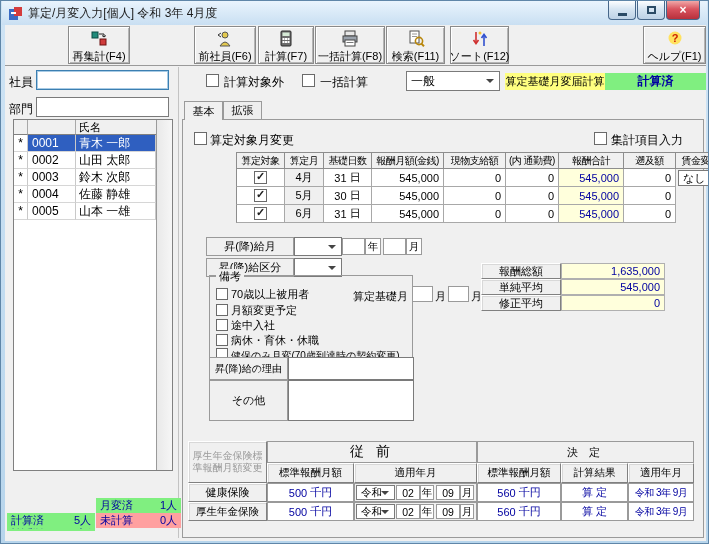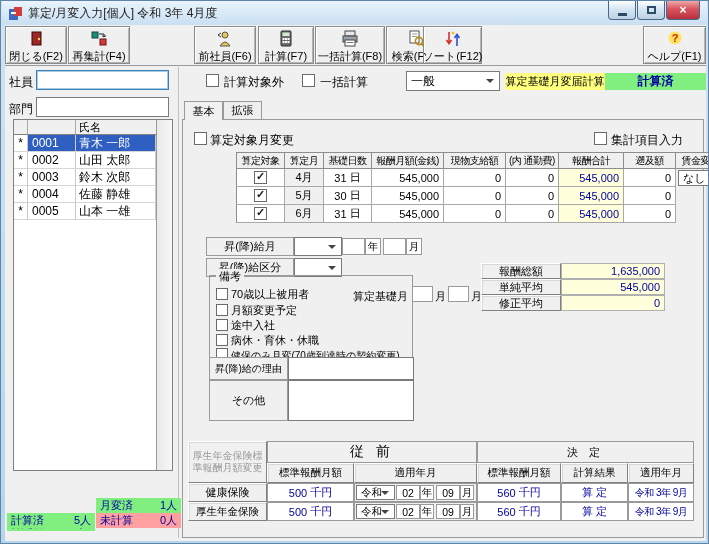--- a/index.html
+++ b/index.html
@@ -101,27 +101,20 @@
   <div class="winbtn max" style="right:43px;">
       <span class="max-glyph"></span>
     </div>
   <div class="winbtn close" style="right:8px;">
       <span>×</span>
     </div>
 
   <div class="client">
 
     <div class="toolbar">
-      <div class="tbtn" style="left:0;width:62px;">
-        <svg width="20" height="20">
-            <rect x="6" y="3" width="9" height="13" fill="#9b2727" stroke="#3a0808"></rect>
-            <circle cx="13" cy="10" r="1.2" fill="#ffd24a"></circle>
-          </svg>
-        <span class="tlabel">閉じる(F2)</span>
-      </div>
       <div class="tbtn" style="left:63px;width:62px;">
         <svg width="20" height="20">
             <rect x="3" y="3" width="6" height="6" fill="#1f8a7a" stroke="#0c4a42"></rect>
             <rect x="11" y="10" width="6" height="6" fill="#cf3b3b" stroke="#6e1212"></rect>
             <path d="M10 5 h5 v3" fill="none" stroke="#222"></path>
             <path d="M15 8 l-2 -1.5 M15 8 l2 -1.5" stroke="#222" fill="none"></path>
           </svg>
         <span class="tlabel">再集計(F4)</span>
       </div>
       <div class="tbtn" style="left:189px;width:62px;">
@@ -159,21 +152,21 @@
       <div class="tbtn" style="left:381px;width:59px;">
         <svg width="20" height="20">
             <rect x="4" y="2" width="9" height="12" fill="#fff" stroke="#555"></rect>
             <line x1="6" y1="5" x2="11" y2="5" stroke="#999"></line>
             <line x1="6" y1="7.5" x2="11" y2="7.5" stroke="#999"></line>
             <circle cx="13" cy="12" r="3.6" fill="none" stroke="#b8860b" stroke-width="1.6"></circle>
             <line x1="15.4" y1="14.6" x2="18" y2="17.2" stroke="#b8860b" stroke-width="2"></line>
           </svg>
         <span class="tlabel">検索(F11)</span>
       </div>
-      <div class="tbtn" style="left:418px;width:59px;">
+      <div class="tbtn" style="left:445px;width:59px;">
         <svg width="20" height="20">
             <path d="M6 3 v11" stroke="#cf3030" stroke-width="1.6" fill="none"></path>
             <path d="M3.5 11 l2.5 3.5 2.5 -3.5" fill="none" stroke="#cf3030" stroke-width="1.6"></path>
             <path d="M14 17 V6" stroke="#3050cf" stroke-width="1.6" fill="none"></path>
             <path d="M11.5 9 l2.5 -3.5 2.5 3.5" fill="none" stroke="#3050cf" stroke-width="1.6"></path>
             <circle cx="10" cy="4" r="1.5" fill="#f2c230"></circle>
           </svg>
         <span class="tlabel">ソート(F12)</span>
       </div>
       <div class="tbtn" style="left:638px;width:63px;">

